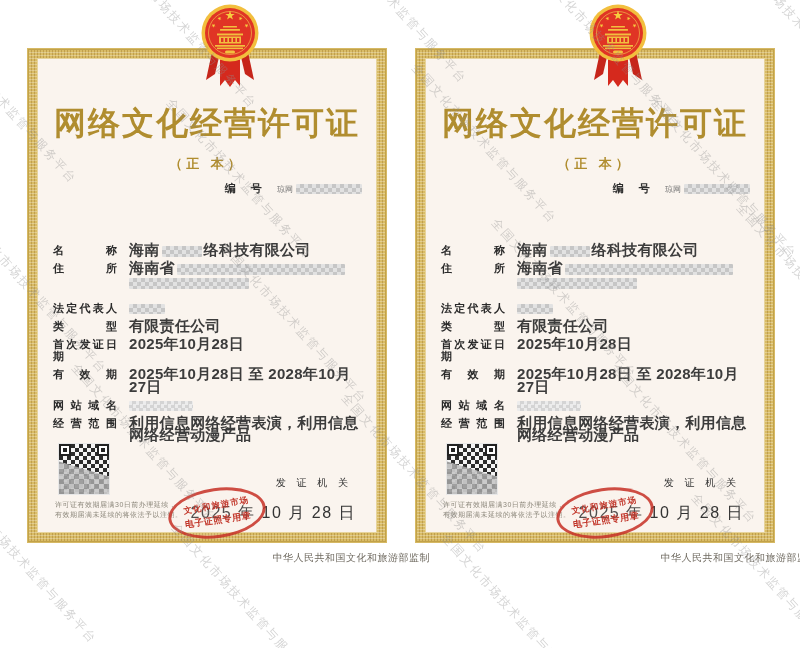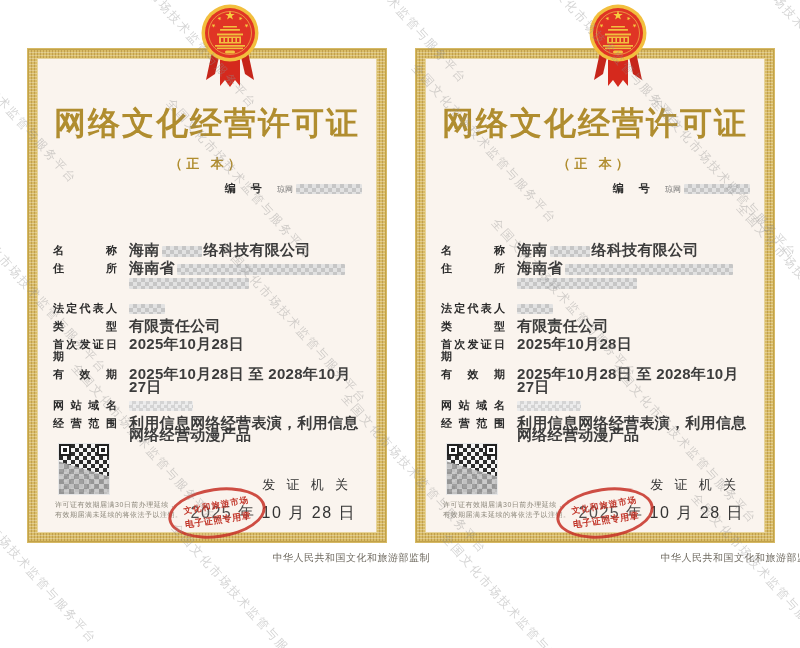--- a/index.html
+++ b/index.html
@@ -72,21 +72,21 @@
   .finder.tr{right:0;top:0;}
   .finder.bl{left:0;bottom:0;}
   .qr-blur{
     position:absolute;left:0;bottom:0;width:100%;height:100%;
     background:repeating-conic-gradient(#9b9b9b 0% 25%, #c9c9c9 0% 50%) 0 0/10px 10px;
     clip-path:polygon(0 35%, 100% 65%, 100% 100%, 0 100%);
     opacity:.95;
   }
   .qr-note{position:absolute;left:17px;top:441px;width:160px;
     font-size:7px;line-height:9.5px;color:#8d887c;letter-spacing:.5px;}
-  .issuer{position:absolute;right:24px;top:417px;font-size:13px;color:#333;font-weight:500;letter-spacing:4px;font-family:Liberation Serif, serif;}
+  .issuer{position:absolute;right:24px;top:417px;font-size:10px;color:#333;font-weight:500;letter-spacing:4px;}
   .issue-date{position:absolute;right:20px;top:444px;font-size:16px;color:#333;letter-spacing:1.5px;}
   .seal{
     position:absolute;left:130px;top:429px;width:92px;height:44px;
     border:3px solid rgba(197,47,37,.85);border-radius:50%;
     transform:rotate(-8deg);
     display:flex;flex-direction:column;justify-content:center;align-items:center;
     color:#c2372b;background:rgba(255,240,236,.15);
   }
   .seal-l1{font-size:8.5px;font-weight:bold;letter-spacing:1px;transform:rotate(-2deg);}
   .seal-l2{font-size:9px;font-weight:bold;letter-spacing:.5px;margin-top:2px;}

